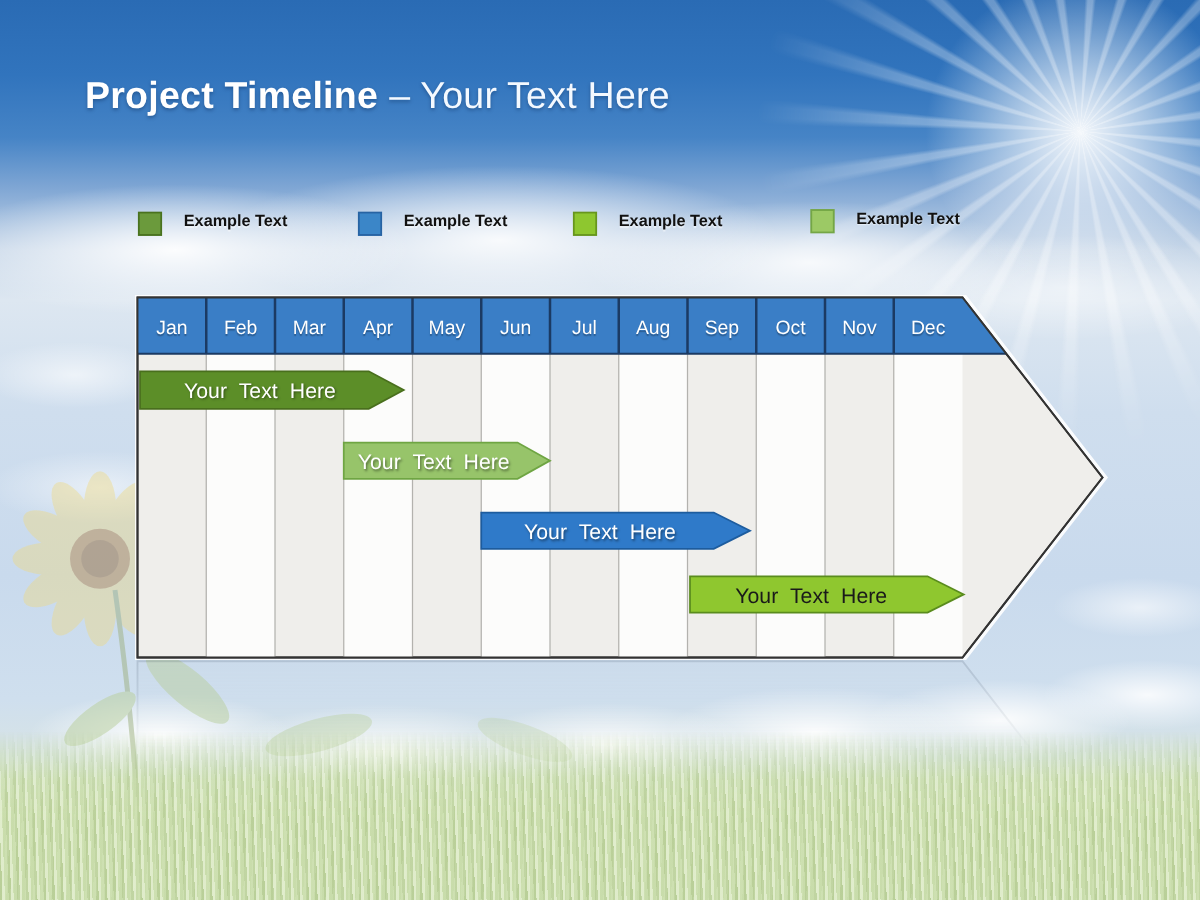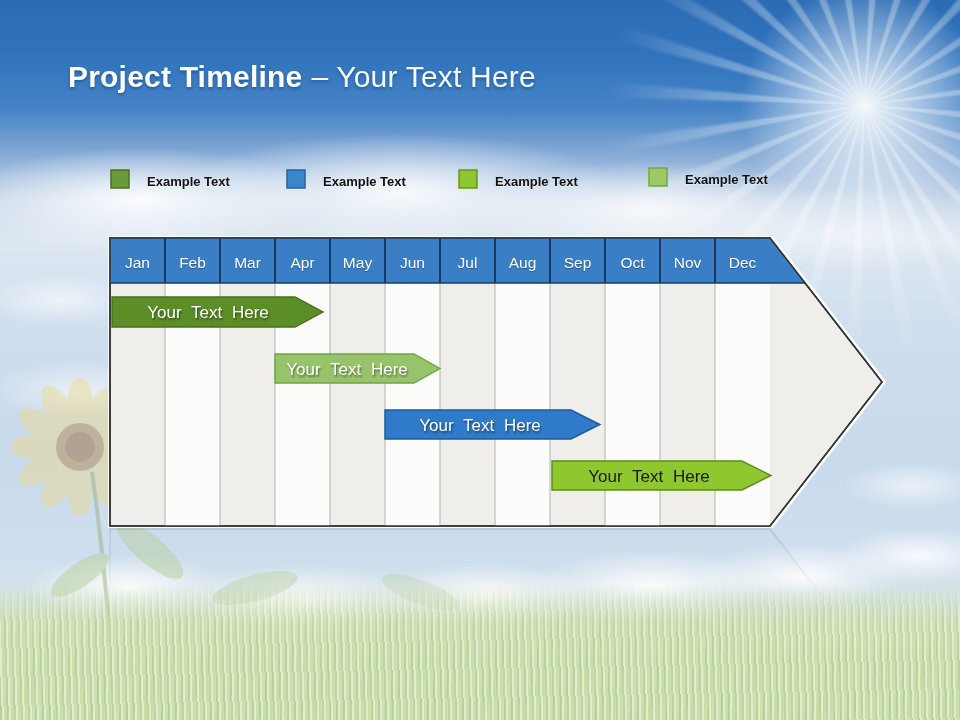--- a/index.html
+++ b/index.html
@@ -55,21 +55,21 @@
     mask-image:linear-gradient(to top, rgba(0,0,0,1) 0%, transparent 26%);
   }
   .title{
     position:absolute;left:68px;top:60px;width:860px;
     color:#ffffff;font-size:30px;letter-spacing:.2px;
     text-shadow:0 2px 3px rgba(0,30,70,.35);
     white-space:nowrap;
   }
   .t-bold{font-weight:bold;}
   .t-rest{font-weight:400;margin-left:9px;color:#f4f9ff;}
-  .legend-item{position:absolute;top:169px;display:flex;align-items:flex-end;}
+  .legend-item{position:absolute;top:169px;display:flex;align-items:flex-start;}
   .legend-label{margin-left:17px;font-size:13px;font-weight:bold;color:#111;text-shadow:0 1px 1px rgba(255,255,255,.6);}
   .timeline-svg{position:absolute;left:108px;top:236px;}
   .timeline-svg text{font-family:"Liberation Sans",sans-serif;}
   .month{font-size:15.5px;fill:#ffffff;text-shadow:0 1px 1px rgba(0,0,0,.30);}
   .bar-label{font-size:17px;word-spacing:5px;}
   .bar-label.shadow{text-shadow:1px 1.5px 2px rgba(0,0,0,.45);}
 </style>
 </head>
 <body>
 

